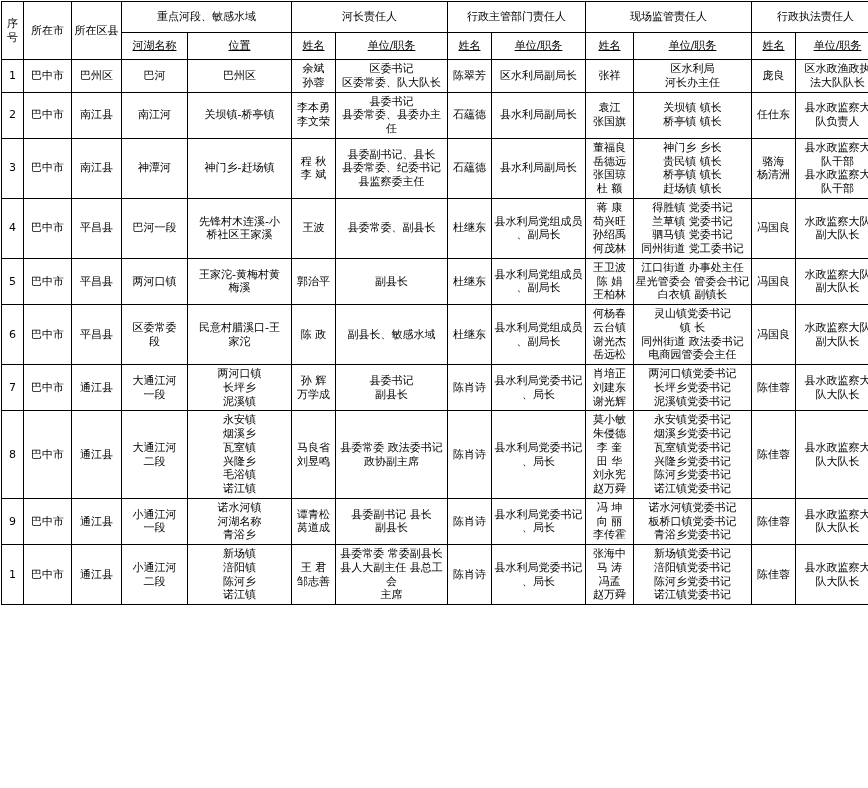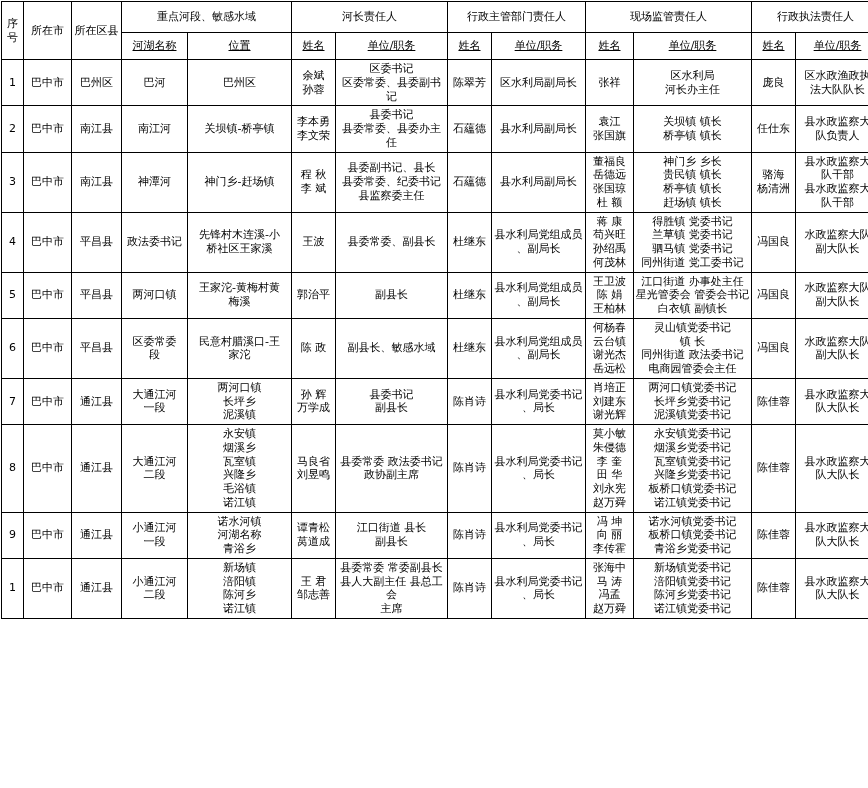--- a/index.html
+++ b/index.html
@@ -108,21 +108,21 @@
   <tbody>
     <tr>
       <td class="seq-cell">1</td>
       <td>巴中市</td>
       <td>巴州区</td>
       <td class="multi">巴河</td>
       <td class="multi">巴州区</td>
       <td class="multi">余斌
 孙蓉</td>
       <td class="multi">区委书记
-区委常委、县委副书记</td>
+区委常委、队大队长</td>
       <td class="multi">陈翠芳</td>
       <td class="multi">区水利局副局长</td>
       <td class="multi">张祥</td>
       <td class="multi">区水利局
 河长办主任</td>
       <td class="multi">庞良</td>
       <td class="multi">区水政渔政执
 法大队队长</td>
     </tr>
     <tr>
@@ -170,21 +170,21 @@
 杨清洲</td>
       <td class="multi">县水政监察大
 队干部
 县水政监察大
 队干部</td>
     </tr>
     <tr>
       <td class="seq-cell">4</td>
       <td>巴中市</td>
       <td>平昌县</td>
-      <td class="multi">政法委书记</td>
+      <td class="multi">巴河一段</td>
       <td class="multi">先锋村木连溪-小
 桥社区王家溪</td>
       <td class="multi">王波</td>
       <td class="multi">县委常委、副县长</td>
       <td class="multi">杜继东</td>
       <td class="multi">县水利局党组成员
 、副局长</td>
       <td class="multi">蒋  康
 苟兴旺
 孙绍禹
@@ -292,38 +292,38 @@
       <td class="multi">莫小敏
 朱侵德
 李  奎
 田  华
 刘永宪
 赵万舜</td>
       <td class="multi">永安镇党委书记
 烟溪乡党委书记
 瓦室镇党委书记
 兴隆乡党委书记
-板桥口镇党委书记
+陈河乡党委书记
 诺江镇党委书记</td>
       <td class="multi">陈佳蓉</td>
       <td class="multi">县水政监察大
 队大队长</td>
     </tr>
     <tr>
       <td class="seq-cell">9</td>
       <td>巴中市</td>
       <td>通江县</td>
       <td class="multi">小通江河
 一段</td>
       <td class="multi">诺水河镇
 河湖名称
 青浴乡</td>
       <td class="multi">谭青松
 莴道成</td>
-      <td class="multi">江口街道  县长
+      <td class="multi">县委副书记  县长
 副县长</td>
       <td class="multi">陈肖诗</td>
       <td class="multi">县水利局党委书记
 、局长</td>
       <td class="multi">冯  坤
 向  丽
 李传霍</td>
       <td class="multi">诺水河镇党委书记
 板桥口镇党委书记
 青浴乡党委书记</td>

